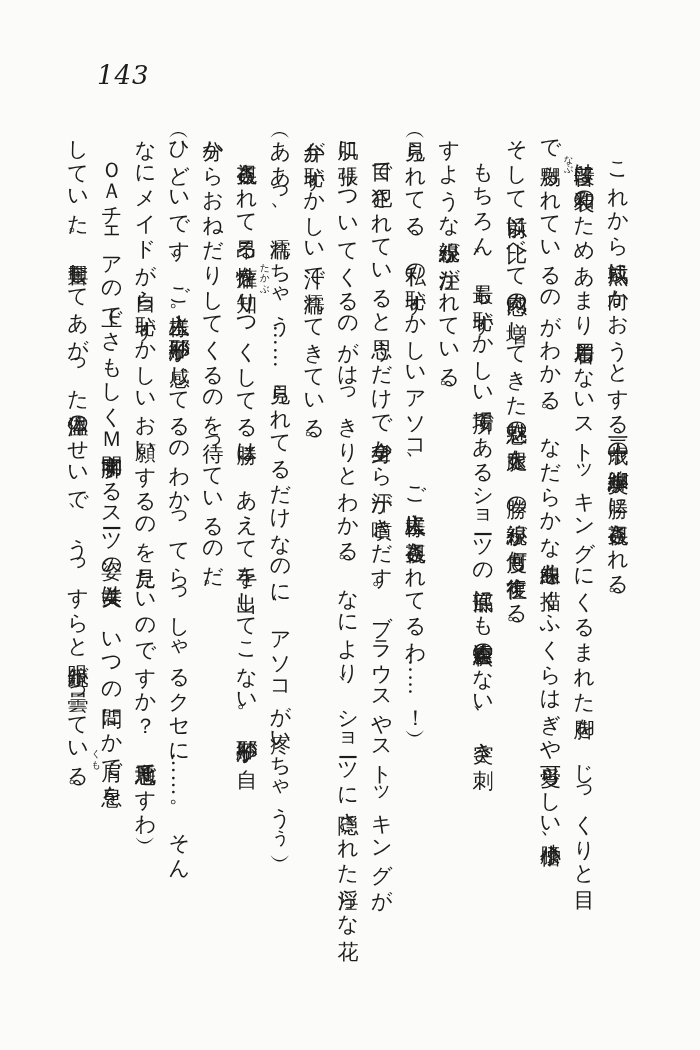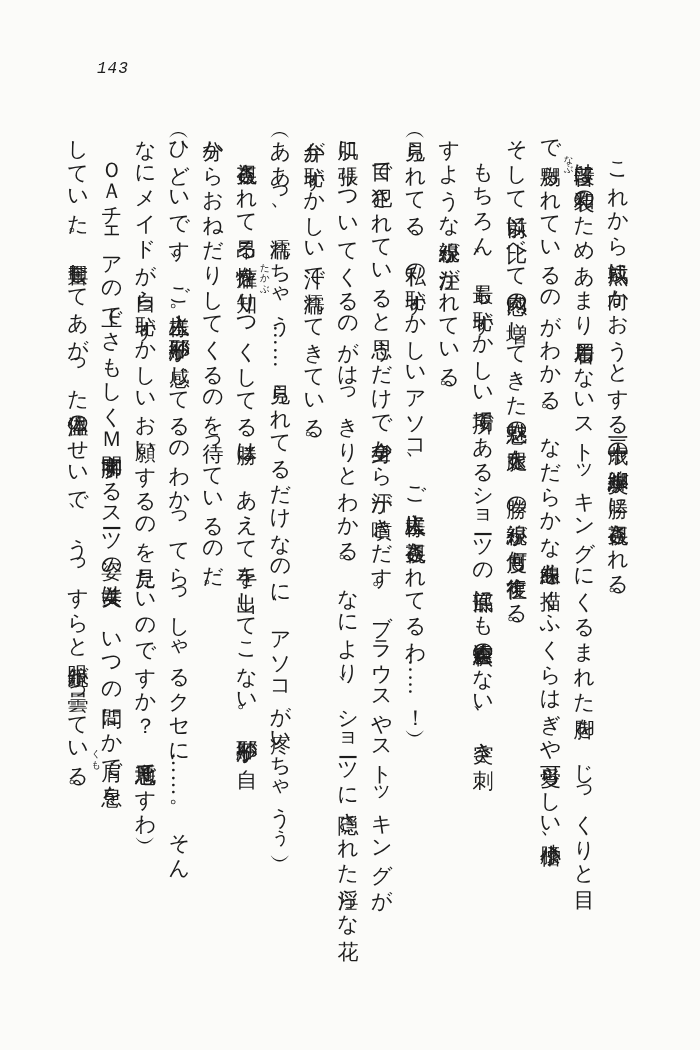--- a/index.html
+++ b/index.html
@@ -16,25 +16,24 @@
     overflow: hidden;
   }
   .page {
     position: relative;
     width: 700px; height: 1050px;
     background: var(--paper);
   }
   .page-number {
     position: absolute;
     top: 60px; left: 97px;
-    font-size: 16px;
+    font-size: 26px;
     font-style: italic;
     color: var(--ink);
     letter-spacing: 1px;
-    font-family: Liberation Mono, monospace;
   }
   .text-block {
     position: absolute;
     top: 125px;
     right: 66px;
     height: 840px;
     writing-mode: vertical-rl;
     text-orientation: mixed;
     color: var(--ink);
   }

